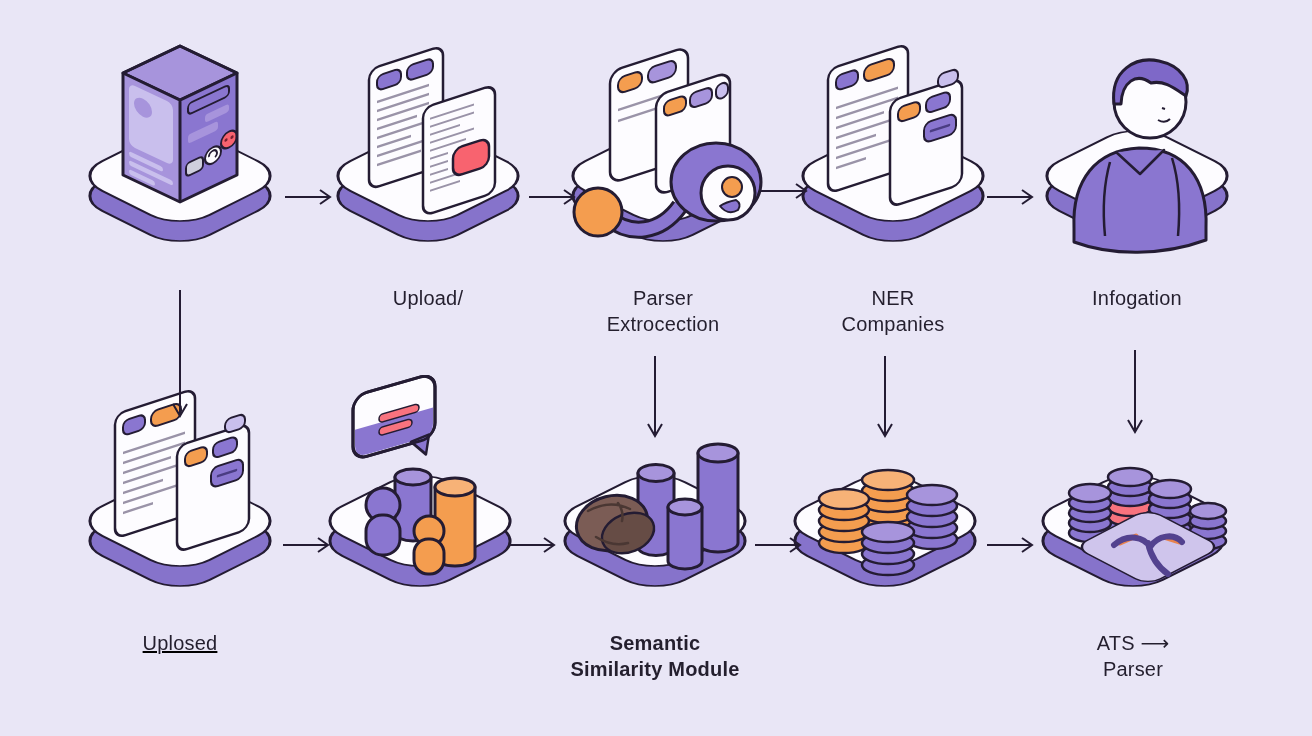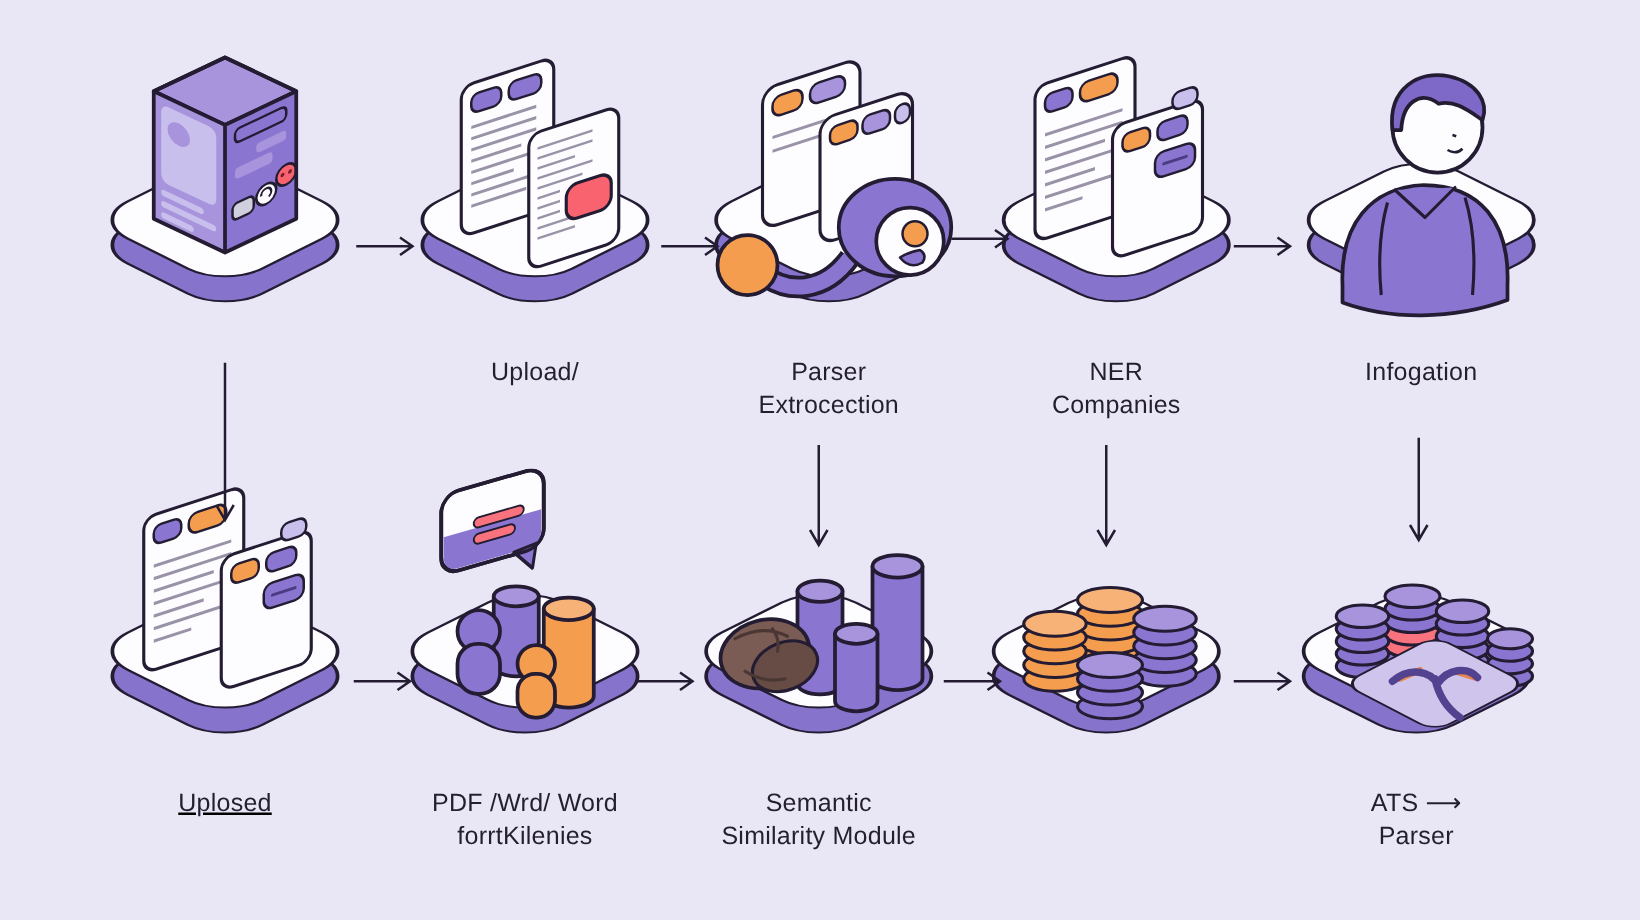--- a/index.html
+++ b/index.html
@@ -25,21 +25,21 @@
   .f-purple3{fill:var(--purpleSoft);} .f-purpleD{fill:var(--purpleDark);}
   .f-orange{fill:var(--orange);} .f-orange2{fill:var(--orangeLight);}
   .f-red{fill:var(--red);} .f-pink{fill:var(--pink);}
   .f-brown{fill:var(--brown);} .f-brown2{fill:var(--brownDark);}
   .f-tile{fill:var(--tile);}
   .ln{stroke:var(--docline);fill:none;}
   .ink-ln{stroke:var(--ink);fill:none;}
   
   .n1{left:55px;top:30px;} .n2{left:303px;top:30px;} .n3{left:538px;top:30px;}
   .n4{left:768px;top:30px;} .n5{left:1012px;top:30px;}
-  .n6{left:55px;top:375px;text-decoration:underline;} .n7{left:295px;top:375px;} .n8{left:530px;top:375px;}
+  .n6{left:55px;top:375px;text-decoration:underline;} .n7{left:295px;top:375px;} .n8{left:530px;top:375px;font-weight:bold;}
   .n9{left:760px;top:375px;} .n10{left:1008px;top:375px;}
 </style>
 </head>
 <body>
 
 <svg width="0" height="0" style="position:absolute" aria-hidden="true">
   <defs>
     <g id="platform">
       <rect class="s f-rim" stroke-width="3" x="-76" y="-76" width="152" height="152" rx="42" transform="translate(125,166) scale(1,0.5) rotate(45)"></rect>
       <rect class="s f-white" stroke-width="3" x="-76" y="-76" width="152" height="152" rx="42" transform="translate(125,146) scale(1,0.5) rotate(45)"></rect>
@@ -177,22 +177,20 @@
       </g>
       <path class="s f-purple" stroke-width="3" d="M100,102 V158 A18,8 0 0 0 136,158 V102"></path>
       <ellipse class="s f-purple2" stroke-width="3" cx="118" cy="102" rx="18" ry="8"></ellipse>
       <circle class="s f-purple" stroke-width="3" cx="88" cy="130" r="17"></circle>
       <rect class="s f-purple" stroke-width="3" x="71" y="140" width="34" height="40" rx="16"></rect>
       <path class="s f-orange" stroke-width="3" d="M140,112 V182 A20,9 0 0 0 180,182 V112"></path>
       <ellipse class="s f-orange2" stroke-width="3" cx="160" cy="112" rx="20" ry="9"></ellipse>
       <circle class="s f-orange" stroke-width="3" cx="134" cy="156" r="15"></circle>
       <rect class="s f-orange" stroke-width="3" x="119" y="164" width="30" height="35" rx="14"></rect>
     </svg>
-    <div class="label">PDF /Wrd/ Word
-forrtKilenies</div>
   </div>
 
   <div class="node n8">
     <svg viewBox="0 0 250 235">
       <use href="#platform"></use>
       <path class="s f-purple" stroke-width="3" d="M168,78 V168 A20,9 0 0 0 208,168 V78"></path>
       <ellipse class="s f-purple2" stroke-width="3" cx="188" cy="78" rx="20" ry="9"></ellipse>
       <path class="s f-purple" stroke-width="3" d="M108,98 V172 A18,8.5 0 0 0 144,172 V98"></path>
       <ellipse class="s f-purple2" stroke-width="3" cx="126" cy="98" rx="18" ry="8.5"></ellipse>
       <path class="s f-purple" stroke-width="3" d="M138,132 V186 A17,8 0 0 0 172,186 V132"></path>

